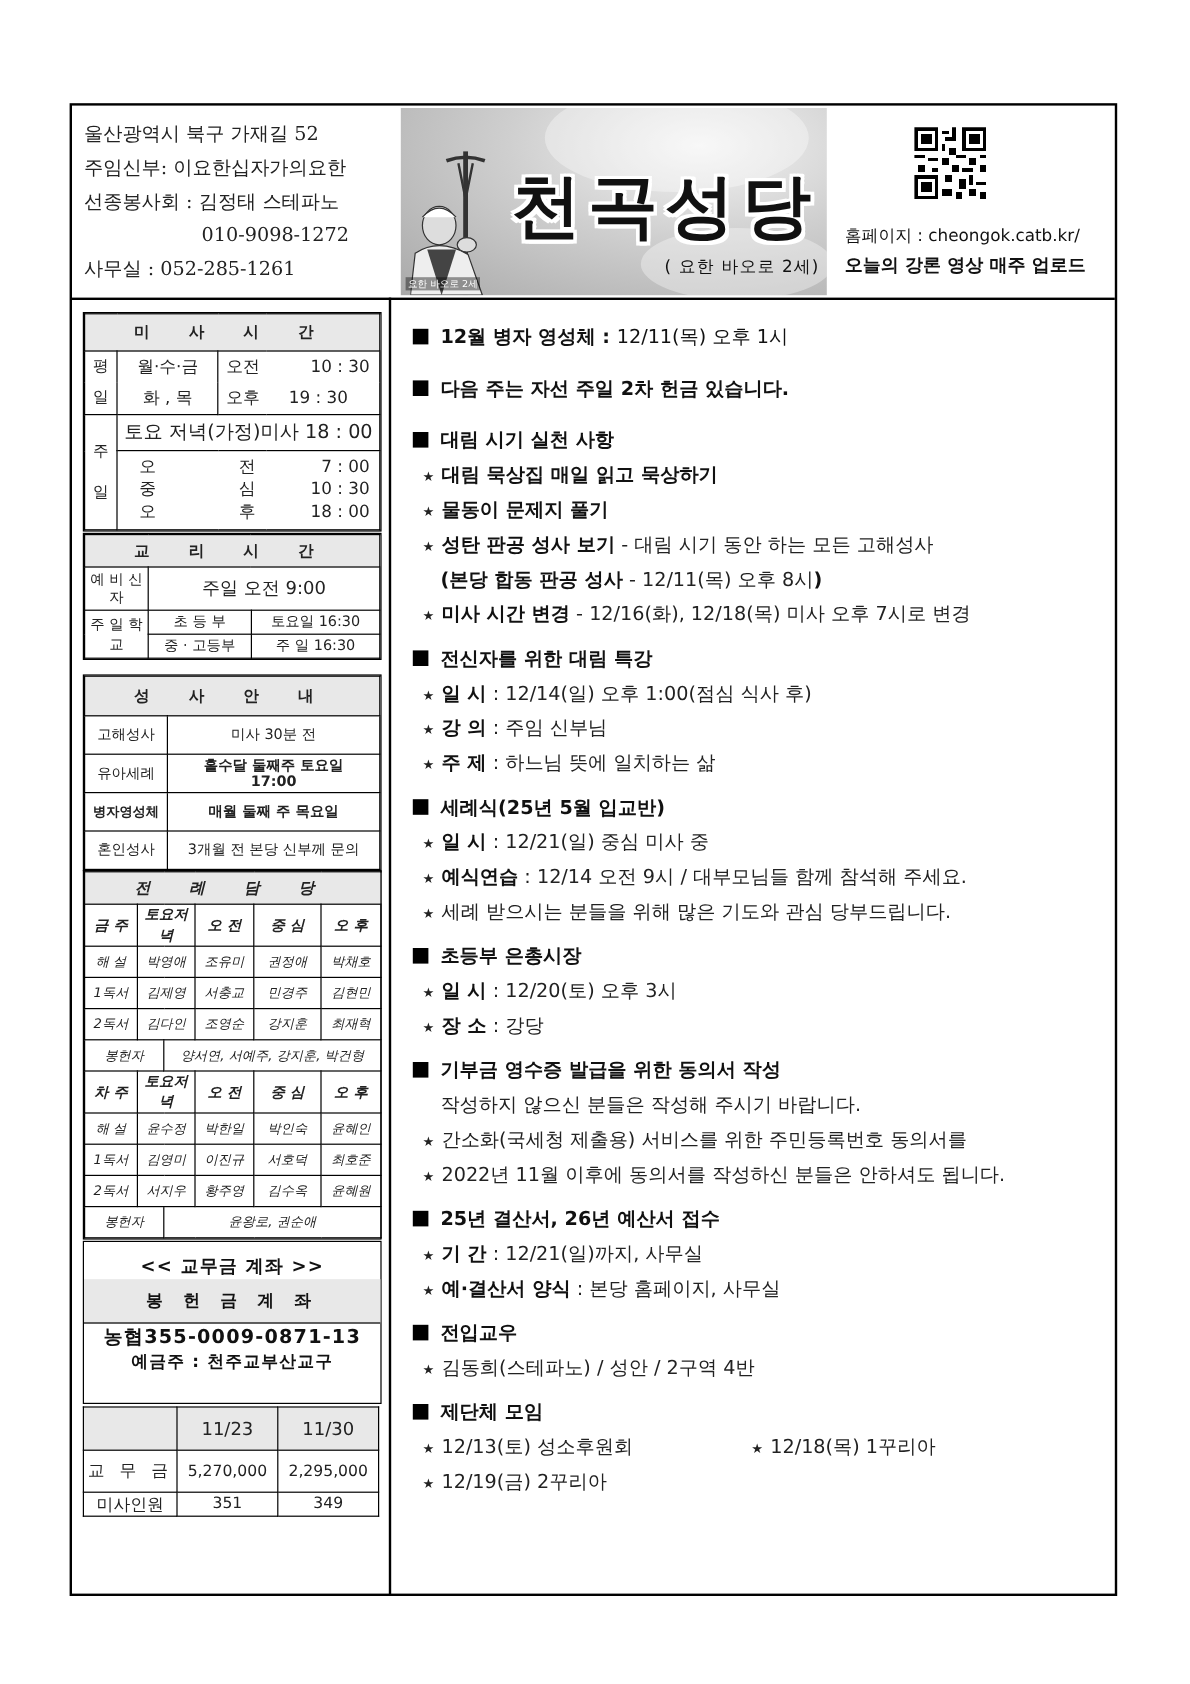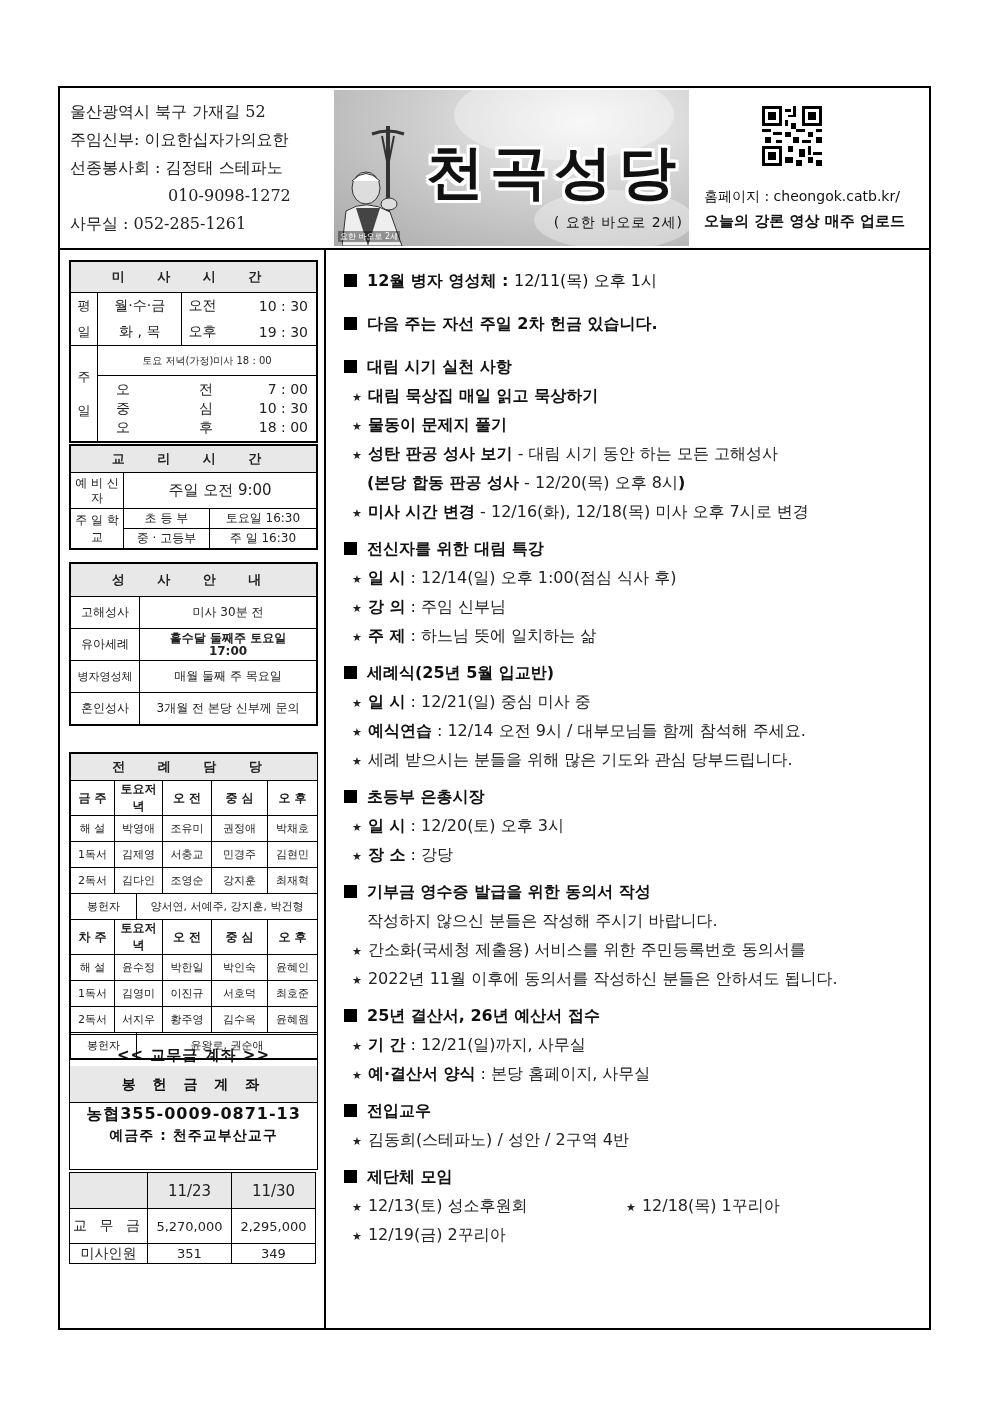--- a/index.html
+++ b/index.html
@@ -125,25 +125,25 @@
           </tr>
       <tr style="height:24px;">
         <td rowspan="2" style="width:26px;line-height:26px;"><span>평</span><br><span>일</span></td>
         <td style="border-bottom:none;font-size:14px;">월·수·금</td>
         <td style="border-bottom:none;border-right:none;font-size:14px;width:40px;">오전</td>
         <td style="border-bottom:none;border-left:none;font-size:14px;text-align:right;padding-right:8px;">10 : 30</td>
       </tr>
       <tr style="height:24px;">
         <td style="border-top:none;font-size:14px;">화 , 목</td>
         <td style="border-top:none;border-right:none;font-size:14px;">오후</td>
-        <td style="border-top:none;border-left:none;font-size:14px;text-align:right;padding-right:8px;">19 : 30</td>
+        <td style="border-top:none;border-left:none;font-size:14px;text-align:center;padding-right:8px;">19 : 30</td>
       </tr>
       <tr style="height:30px;">
         <td rowspan="2" style="line-height:34px;"><span>주</span><br><span>일</span></td>
-        <td colspan="3" style="font-size:10px;">토요 저녁(가정)미사 18 : 00</td>
+        <td colspan="3" style="font-size:16px;">토요 저녁(가정)미사 18 : 00</td>
       </tr>
       <tr>
         <td colspan="3" style="padding:4px 8px;">
           <div style="display:flex;font-size:14px;line-height:19px;">
                 <span style="width:60px;text-align:left;padding-left:10px;">오</span>
                 <span style="width:60px;">전</span>
                 <span style="flex:1;text-align:right;">7 : 00</span>
               </div>
           <div style="display:flex;font-size:14px;line-height:19px;">
                 <span style="width:60px;text-align:left;padding-left:10px;">중</span>
@@ -191,33 +191,33 @@
             <td class="th" colspan="2" style="height:32px;">성 사 안 내</td>
           </tr>
       <tr style="height:32px;">
             <td style="width:68px;font-size:12px;">고해성사</td>
             <td style="font-size:12px;">미사 30분 전</td>
           </tr>
       <tr style="height:32px;">
             <td style="font-size:12px;text-align:center;">유아세례</td>
             <td style="font-size:12px;line-height:13px;padding:0 20px;font-weight:bold;">홀수달 둘째주 토요일 17:00</td>
           </tr>
-      <tr style="height:32px;">
+      <tr style="height:32px;font-weight:bold;">
             <td style="font-size:11px;">병자영성체</td>
             <td style="font-size:12px;">매월 둘째 주 목요일</td>
           </tr>
       <tr style="height:32px;">
             <td style="font-size:12px;">혼인성사</td>
             <td style="font-size:12px;">3개월 전 본당 신부께 문의</td>
           </tr>
     </tbody>
       </table>
   </div>
 
-  <div class="box" style="top:664px;">
+  <div class="box" style="top:637px;font-style:italic;">
     <table style="table-layout:fixed;">
       <colgroup>
           <col style="width:44px">
           <col style="width:22px">
           <col style="width:26px">
           <col style="width:49px">
           <col style="width:56px">
           <col style="width:50px">
         </colgroup>
       <tbody>
@@ -333,21 +333,21 @@
     <div class="gap"></div>
     <div class="sec">
       <h3><span class="sq"></span><span>다음 주는 자선 주일 2차 헌금 있습니다.</span></h3>
     </div>
     <div class="gap"></div>
     <div class="sec">
       <h3><span class="sq"></span><span>대림 시기 실천 사항</span></h3>
       <div class="item"><span class="star">★</span><b>대림 묵상집 매일 읽고 묵상하기</b></div>
       <div class="item"><span class="star">★</span><b>물동이 문제지 풀기</b></div>
       <div class="item"><span class="star">★</span><b>성탄 판공 성사 보기</b><span> - 대림 시기 동안 하는 모든 고해성사</span></div>
-      <div class="item cont"><b>(본당 합동 판공 성사</b><span> - 12/20(목) 오후 8시</span><b>)</b></div>
+      <div class="item cont"><b>(본당 합동 판공 성사</b><span> - 12/11(목) 오후 8시</span><b>)</b></div>
       <div class="item"><span class="star">★</span><b>미사 시간 변경</b><span> - 12/16(화), 12/18(목) 미사 오후 7시로 변경</span></div>
     </div>
     <div class="gap2"></div>
     <div class="sec">
       <h3><span class="sq"></span><span>전신자를 위한 대림 특강</span></h3>
       <div class="item"><span class="star">★</span><b>일 시</b><span> : 12/14(일) 오후 1:00(점심 식사 후)</span></div>
       <div class="item"><span class="star">★</span><b>강 의</b><span> : 주임 신부님</span></div>
       <div class="item"><span class="star">★</span><b>주 제</b><span> : 하느님 뜻에 일치하는 삶</span></div>
     </div>
     <div class="gap2"></div>

